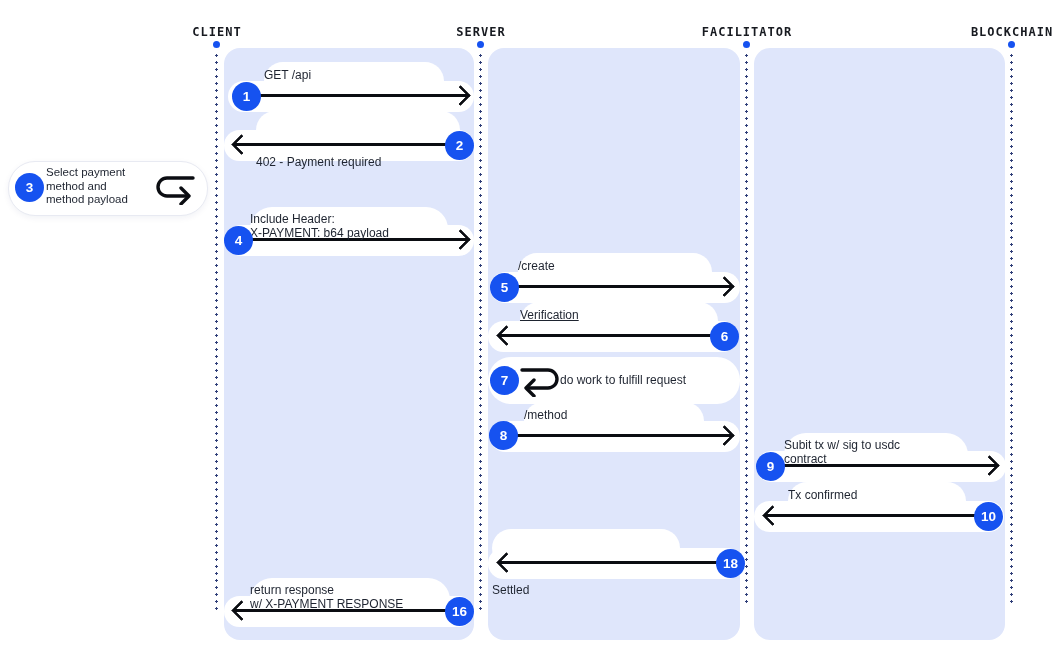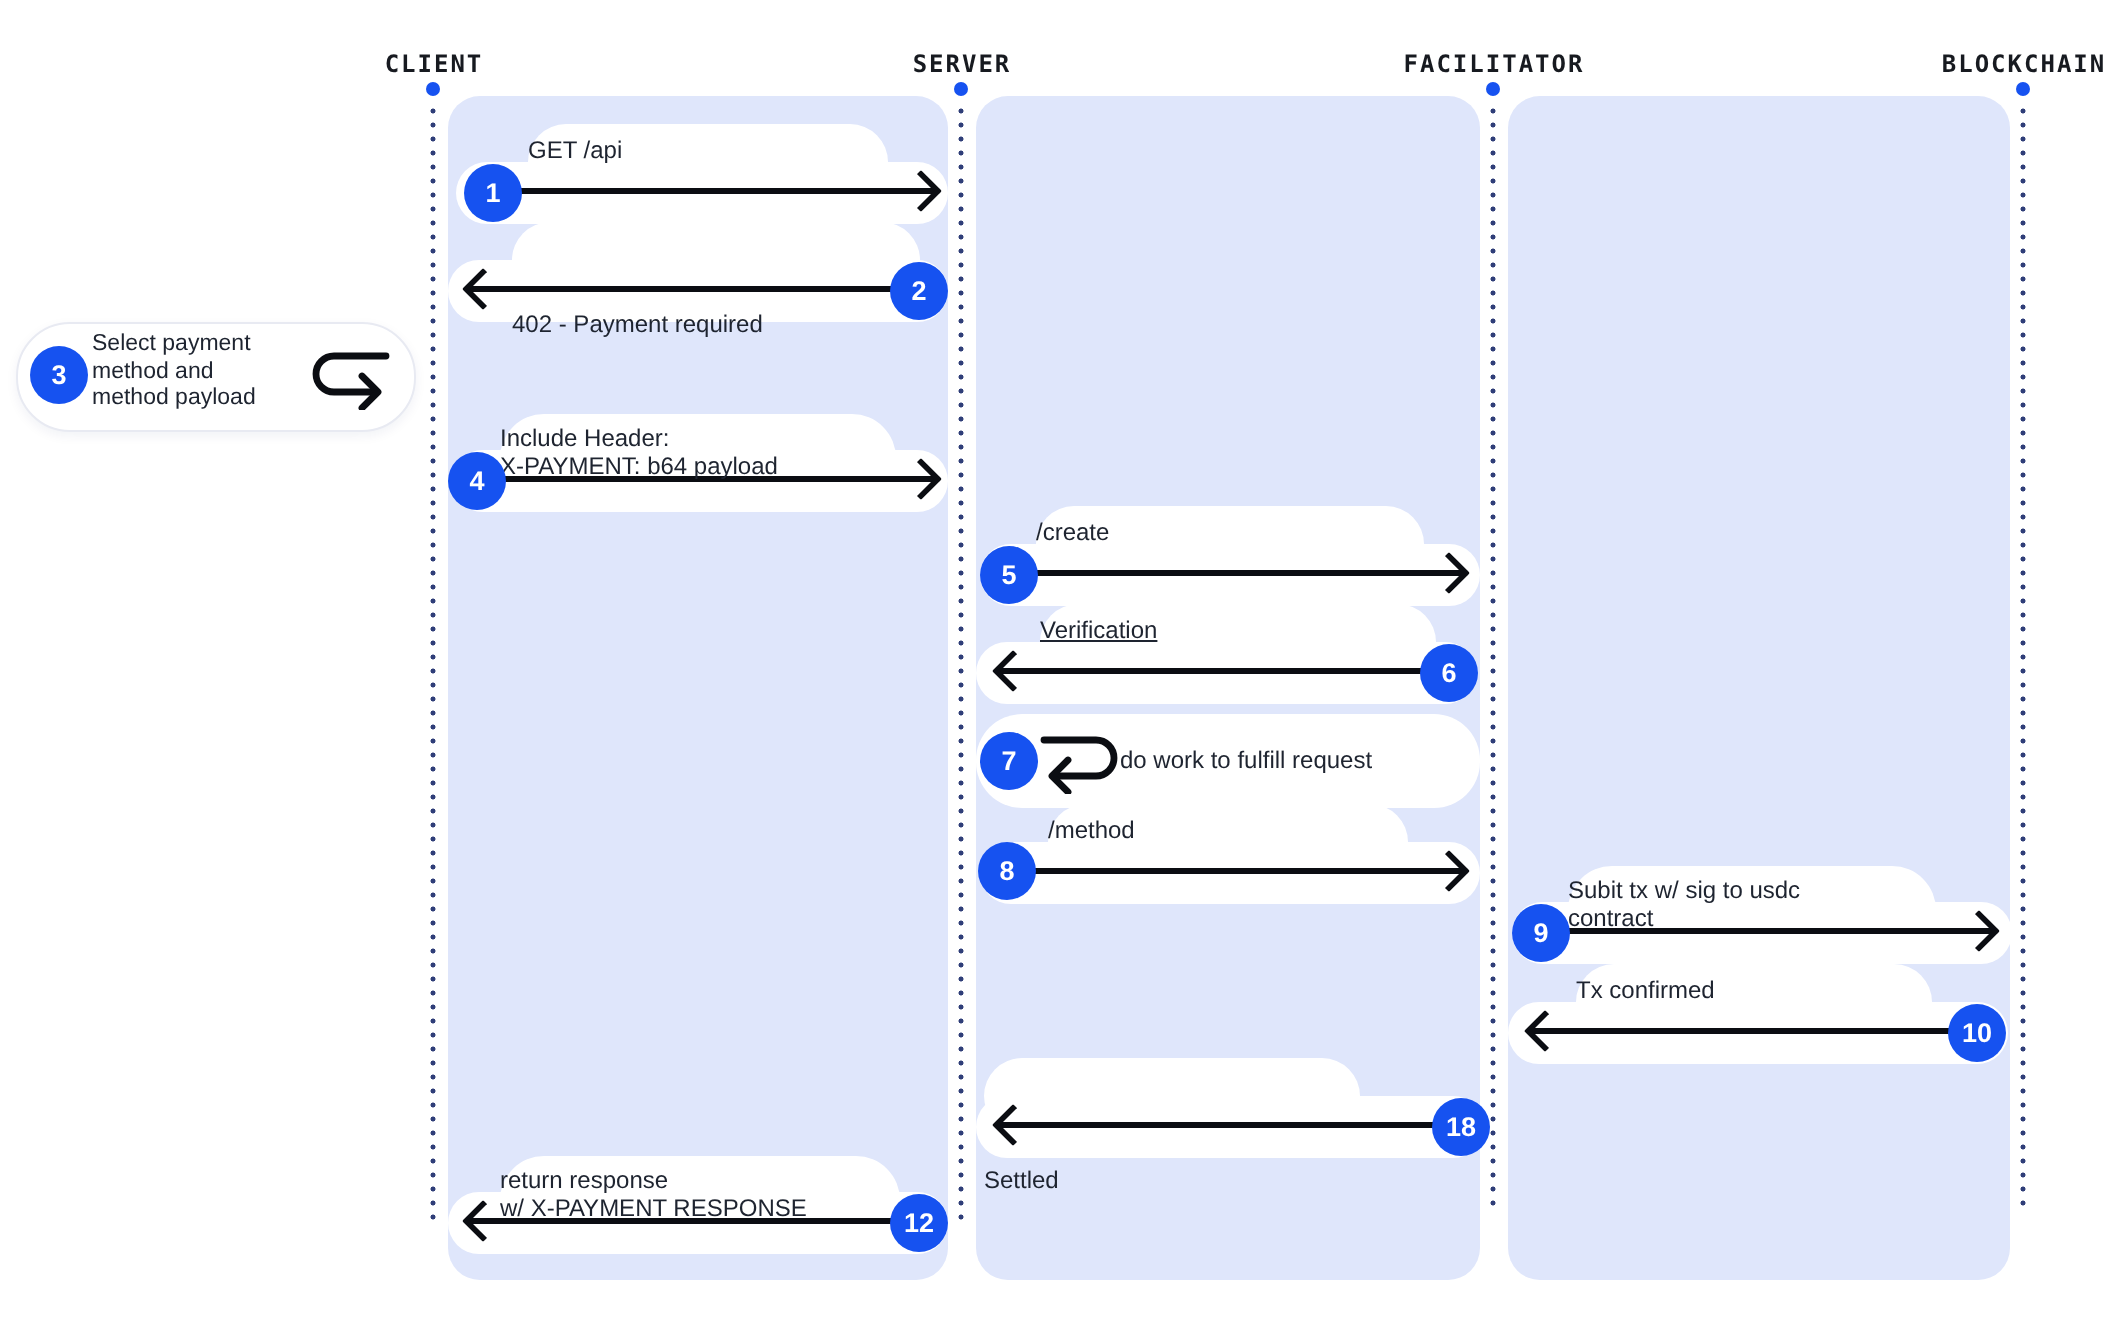--- a/index.html
+++ b/index.html
@@ -189,16 +189,16 @@
 
   <div>
     <div class="bub" style="left:224px;top:596px;width:250px;height:31px;"></div>
     <div class="bub tall" style="left:250px;top:578px;width:200px;height:46px;"></div>
     <div class="mlabel" style="left:250px;top:583px;width:200px;">
       <div>return response</div>
       <div>w/ X-PAYMENT RESPONSE</div>
     </div>
     <div class="aline" style="left:233px;top:609px;width:218px;"></div>
     <div class="ah l" style="left:234px;top:603px;"></div>
-    <div class="num" style="left:445px;top:597px;">12</div>
+    <div class="num" style="left:445px;top:597px;">16</div>
   </div>
 
 </div>
 
 </body></html>

